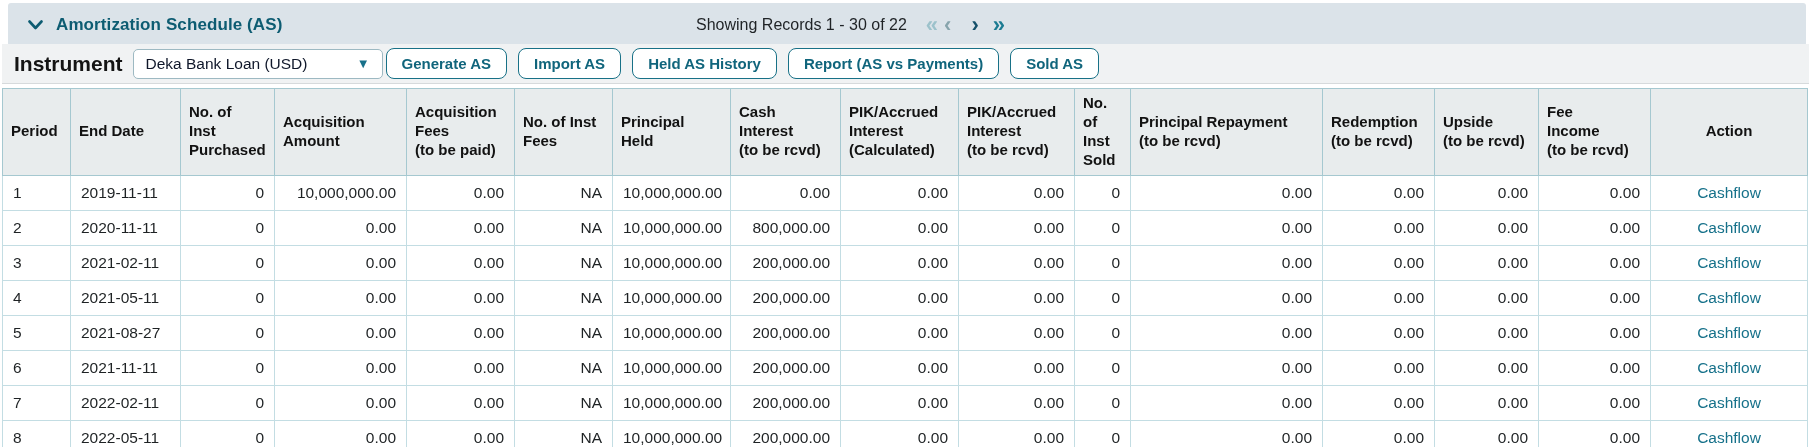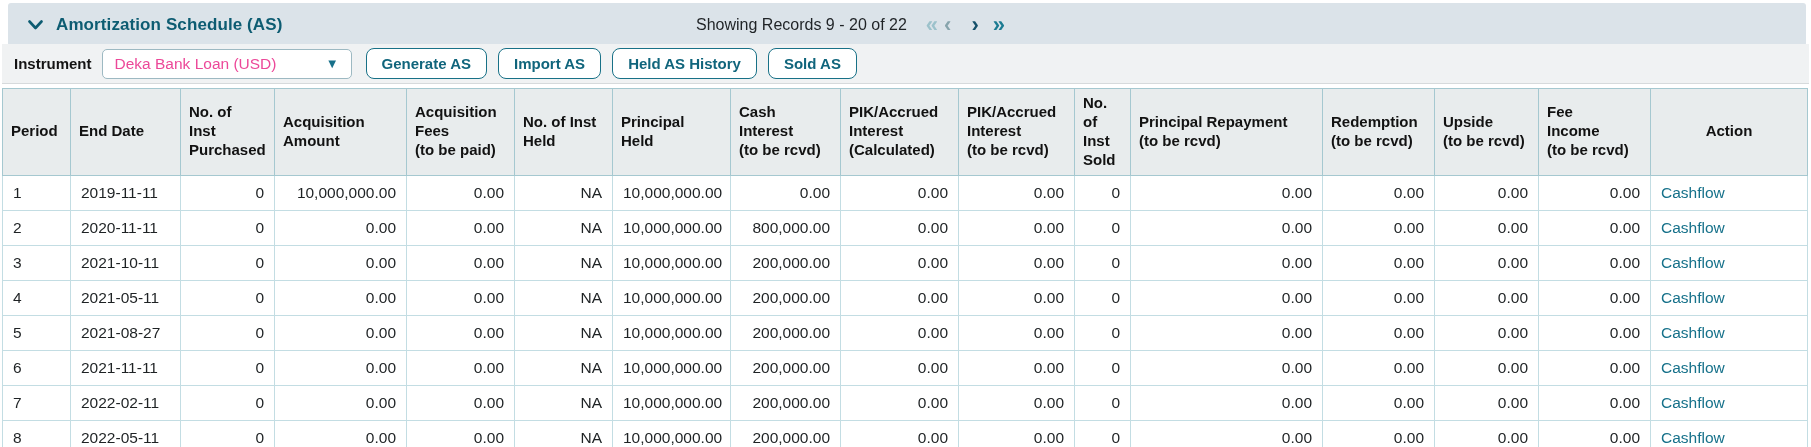--- a/index.html
+++ b/index.html
@@ -24,29 +24,29 @@
   .pg.first { color:#9cc2cb; }
   .pg.prev  { color:#87a4ac; margin-right:14px; }
   .pg.next  { color:#14506a; }
   .pg.last  { color:#1b7b92; margin-left:8px; }
   
   .toolbar {
     position:absolute; left:2px; top:44px; width:1807px; height:40px;
     background:#f0f2f3; border-bottom:1px solid #d6dadc;
     display:flex; align-items:center;
   }
-  .instr-label { margin-left:12px; font-weight:bold; font-size:15px; color:#141414; }
+  .instr-label { margin-left:12px; font-weight:bold; font-size:21px; color:#141414; }
   .dropdown {
     margin-left:10px; width:250px; height:30px; background:#ffffff;
     border:1px solid #9db9c2; border-radius:5px; display:flex; align-items:center;
     padding:0 12px; cursor:pointer;
   }
-  .dropdown-value { color:#ec4899; font-size:15.5px; }
+  .dropdown-value { color:#0f172a; font-size:15.5px; }
   .dropdown-caret { margin-left:auto; color:#17708a; font-size:13px; line-height:1; }
-  .btn-row { display:flex; margin-left:14px; }
+  .btn-row { display:flex; margin-left:3px; }
   .btn {
     height:31px; padding:0 15px; margin-right:11px; background:#ffffff;
     border:1.5px solid #187187; border-radius:8px; color:#10657c;
     font-weight:bold; font-size:15px; font-family:inherit;
     display:flex; align-items:center; cursor:pointer; white-space:nowrap;
   }
   
   .table-wrap { position:absolute; left:2px; top:88px; }
   table { border-collapse:collapse; table-layout:fixed; width:1805px; }
   th {
@@ -54,54 +54,55 @@
     font-size:15px; font-weight:bold; text-align:left; vertical-align:middle;
     padding:5px 8px; white-space:pre-line; line-height:1.26; height:63px;
   }
   th.center { text-align:center; }
   td {
     background:#ffffff; border:1px solid #c3dde3; color:#1e2224;
     font-size:15.5px; height:35px; padding:0 10px; white-space:nowrap; overflow:hidden;
   }
   td.left { text-align:left; }
   td.right { text-align:right; }
-  td.center { }
+  td.center { text-align:center; }
   .action-link { color:#16718a; cursor:pointer; }
 </style>
 </head>
 <body>
 
 <div class="page">
 
   <div class="panel-header">
     <span class="chevron">
       <svg width="15" height="10" viewBox="0 0 15 10">
           <polyline points="1.5,1.5 7.5,8 13.5,1.5" fill="none" stroke="#0d5c72" stroke-width="2.6" stroke-linecap="round" stroke-linejoin="round"></polyline>
         </svg>
     </span>
     <span class="panel-title">Amortization Schedule (AS)</span>
     <div class="records-group">
-      <span class="records-text">Showing Records 9 - 20 of 22</span>
+      <span class="records-text">Showing Records 1 - 30 of 22</span>
       <span class="pg first">«</span>
       <span class="pg prev">‹</span>
       <span class="pg next">›</span>
       <span class="pg last">»</span>
     </div>
   </div>
 
   <div class="toolbar">
     <span class="instr-label">Instrument</span>
     <div class="dropdown">
       <span class="dropdown-value">Deka Bank Loan (USD)</span>
       <span class="dropdown-caret">▼</span>
     </div>
     <div class="btn-row" id="toolbar-buttons">
         <button class="btn">Generate AS</button>
         <button class="btn">Import AS</button>
         <button class="btn">Held AS History</button>
+        <button class="btn">Report (AS vs Payments)</button>
         <button class="btn">Sold AS</button>
       </div>
   </div>
 
   <div class="table-wrap">
     <table>
       <colgroup id="table-cols">
           <col style="width: 68px;">
           <col style="width: 110px;">
           <col style="width: 94px;">
@@ -125,21 +126,21 @@
             <th>End Date</th>
             <th>No. of
 Inst
 Purchased</th>
             <th>Acquisition
 Amount</th>
             <th>Acquisition
 Fees
 (to be paid)</th>
             <th>No. of Inst
-Held</th>
+Fees</th>
             <th>Principal
 Held</th>
             <th>Cash
 Interest
 (to be rcvd)</th>
             <th>PIK/Accrued
 Interest
 (Calculated)</th>
             <th>PIK/Accrued
 Interest
@@ -191,21 +192,21 @@
             <td class="right">0.00</td>
             <td class="right">0</td>
             <td class="right">0.00</td>
             <td class="right">0.00</td>
             <td class="right">0.00</td>
             <td class="right">0.00</td>
             <td class="center"><span class="action-link">Cashflow</span></td>
           </tr>
           <tr>
             <td class="left">3</td>
-            <td class="left">2021-10-11</td>
+            <td class="left">2021-02-11</td>
             <td class="right">0</td>
             <td class="right">0.00</td>
             <td class="right">0.00</td>
             <td class="right">NA</td>
             <td class="right">10,000,000.00</td>
             <td class="right">200,000.00</td>
             <td class="right">0.00</td>
             <td class="right">0.00</td>
             <td class="right">0</td>
             <td class="right">0.00</td>

